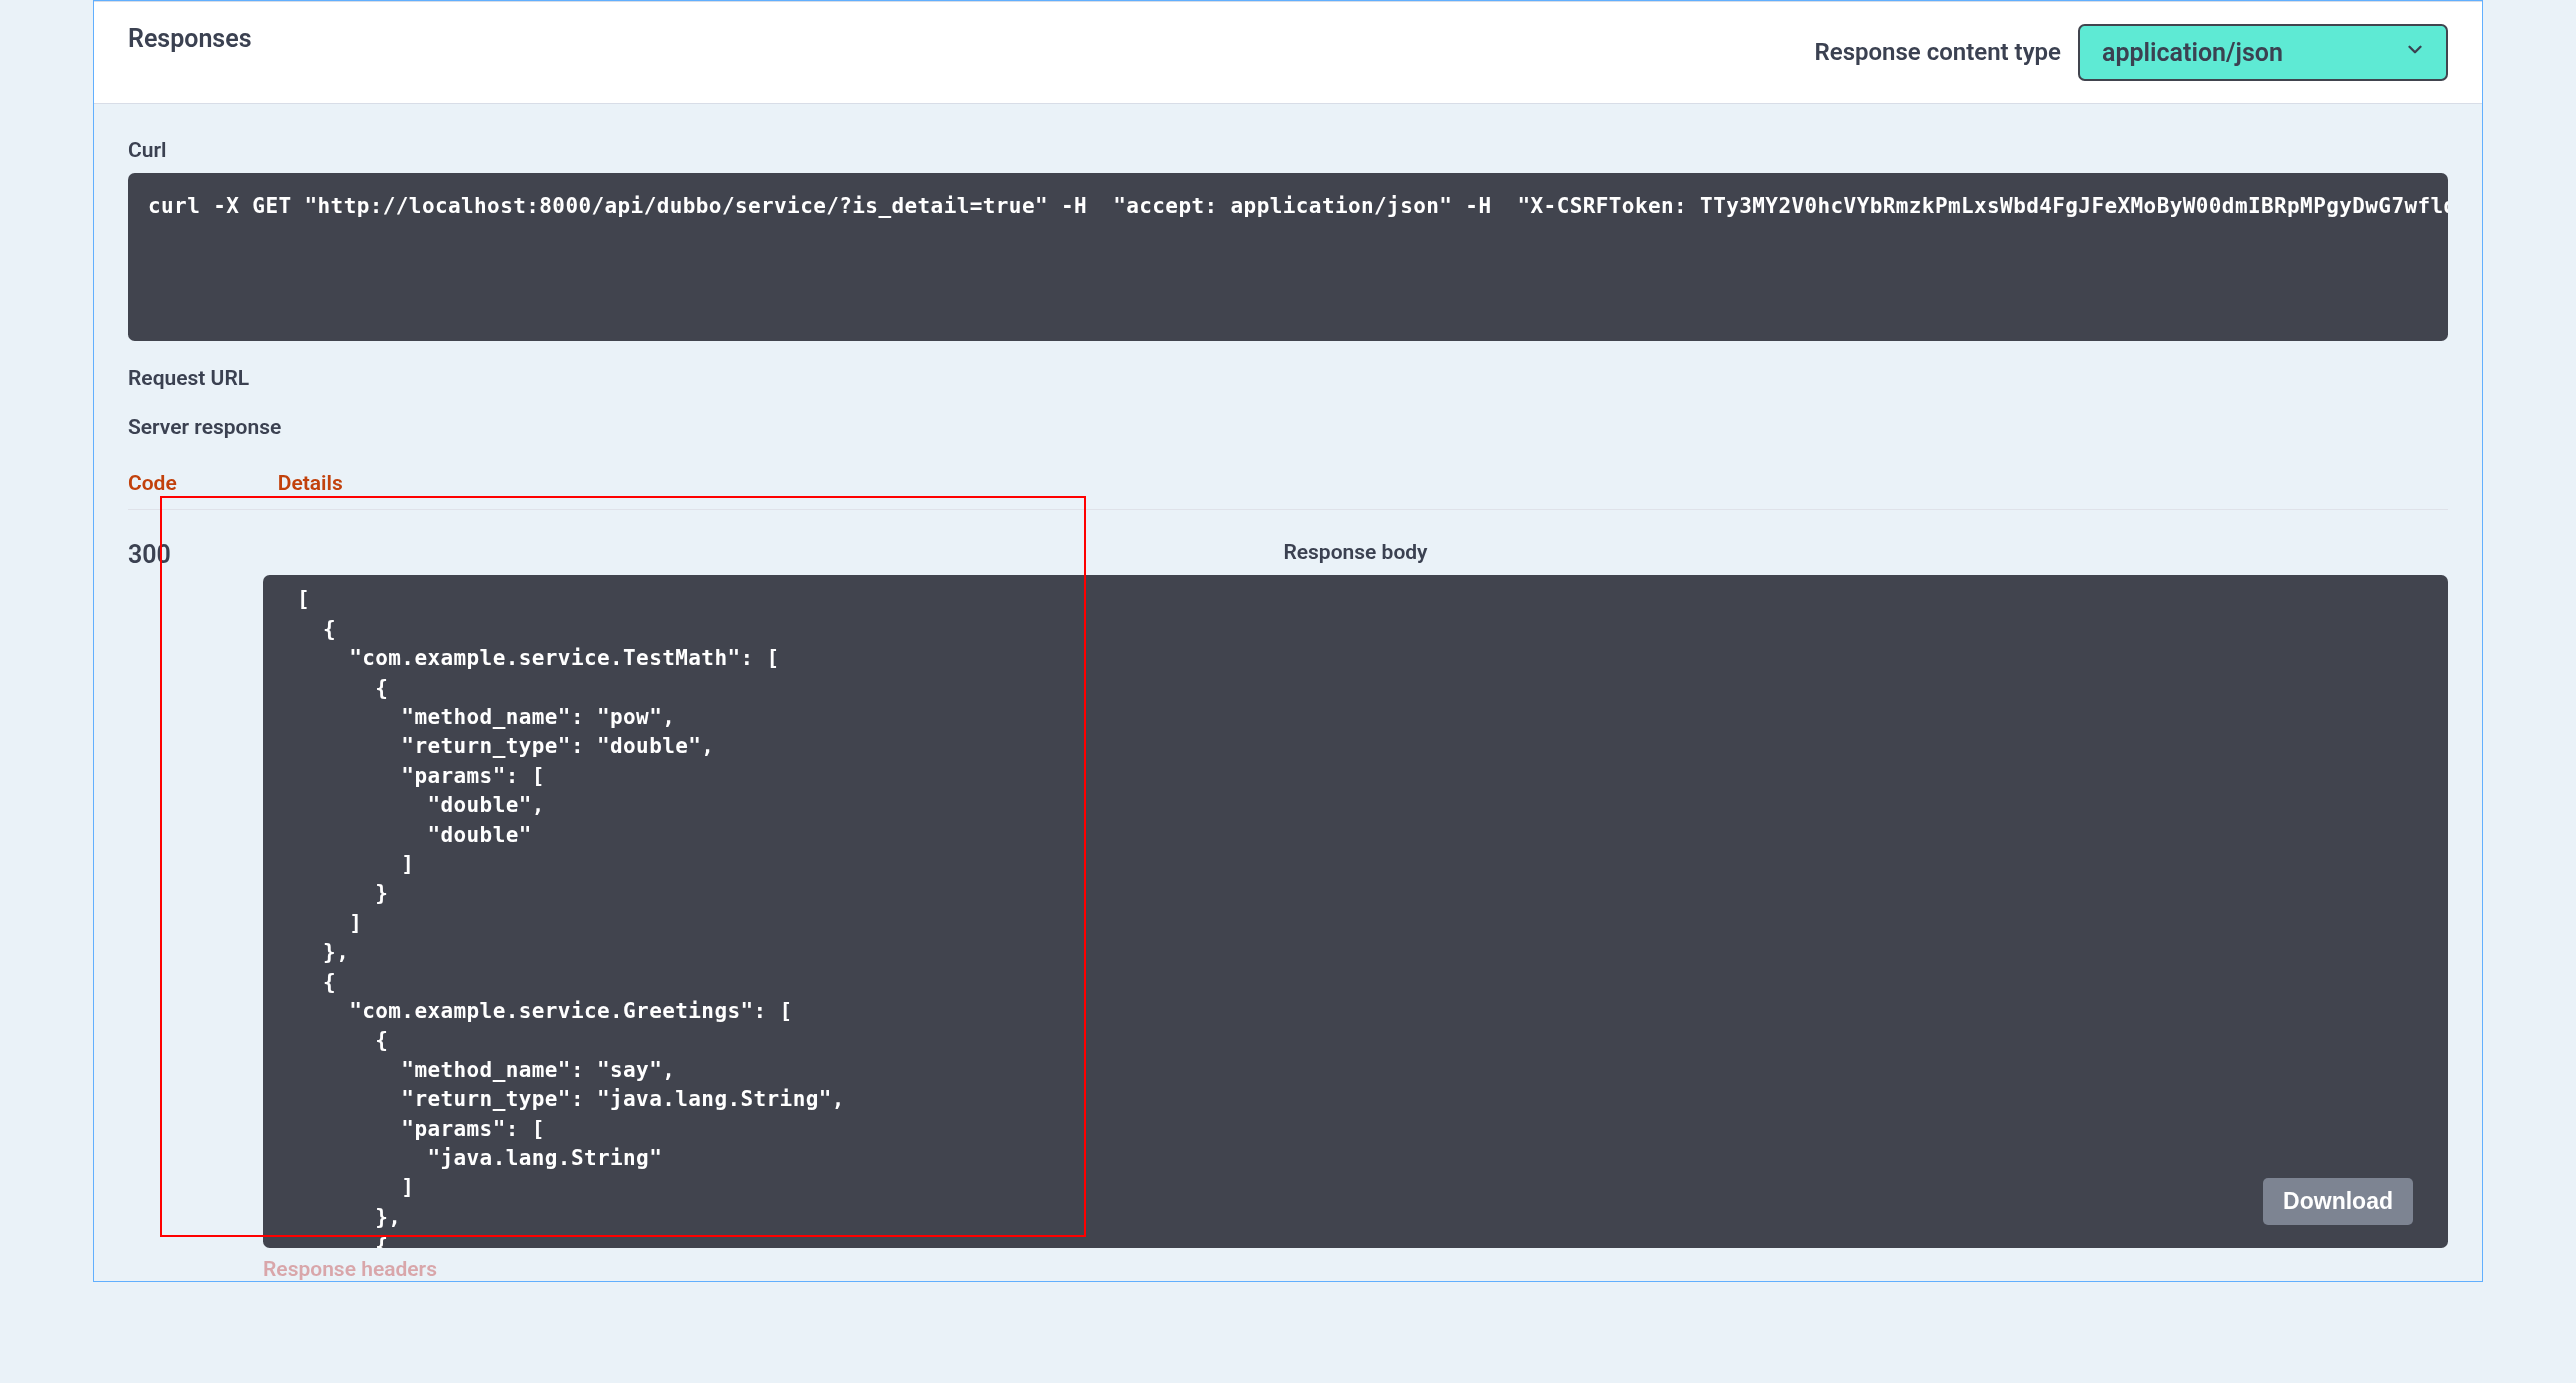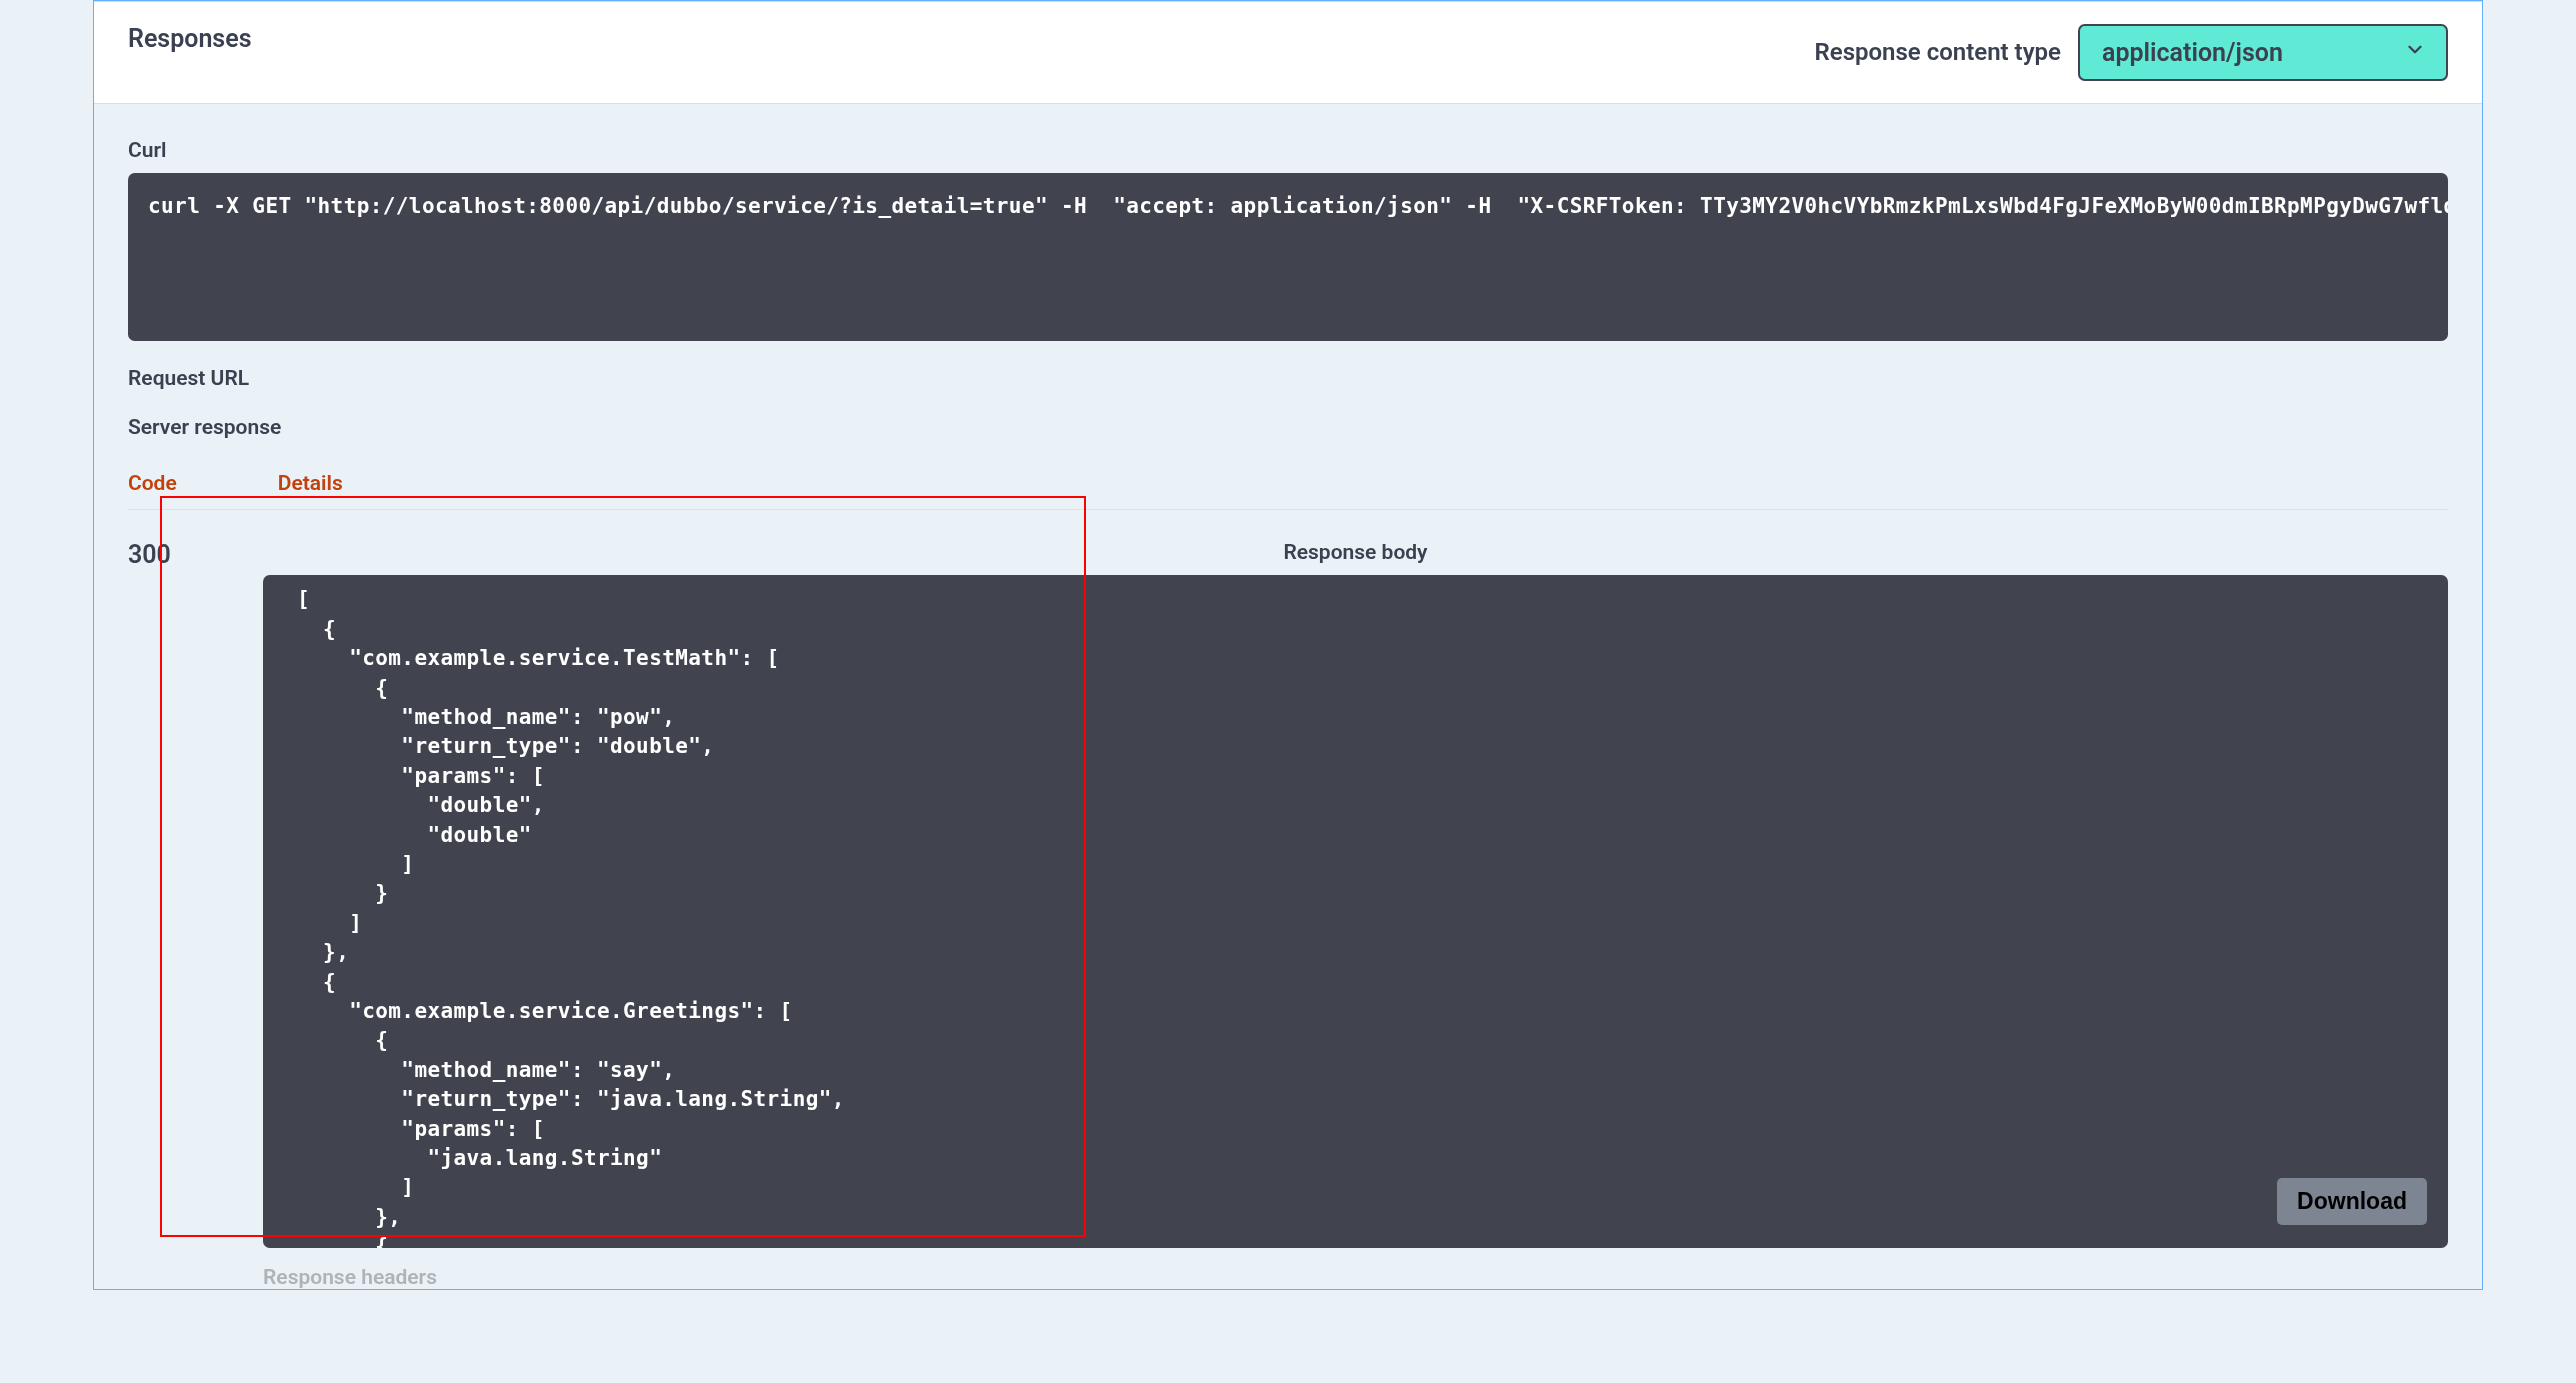--- a/index.html
+++ b/index.html
@@ -118,45 +118,45 @@
     font-size: 21px;
     font-weight: 600;
     line-height: 1.4;
     white-space: pre;
     overflow-y: auto;
     height: 673px;
     letter-spacing: 0.4px;
   }
   .download-btn {
     position: absolute;
-    right: 21px;
+    right: 35px;
     bottom: 23.6px;
     background: #7d8492;
-    color: #000000;
+    color: #ffffff;
     border: none;
     border-radius: 5px;
     padding: 10px 20px;
     font-size: 23px;
     font-weight: 600;
     cursor: pointer;
   }
   .highlight-box {
     position: absolute;
     border: 2.5px solid #ff0000;
     pointer-events: none;
   }
   
   .response-body::-webkit-scrollbar { width: 15px; }
   .response-body::-webkit-scrollbar-track { background: #41444e; border-radius: 6.7px; }
   .response-body::-webkit-scrollbar-thumb { background: #a7a9af; border-radius: 8.4px; border: 3.4px solid #41444e; }
   .truncated-label {
     font-size: 21px;
     font-weight: 600;
-    color: #404040;
-    margin-top: 17px;
+    color: #b91c1c;
+    margin-top: 9px;
   }
 </style>
 </head>
 <body>
 
 <div class="page-wrapper">
   <div class="panel">
 
     <div class="responses-header">
       <div class="responses-title">Responses</div>

